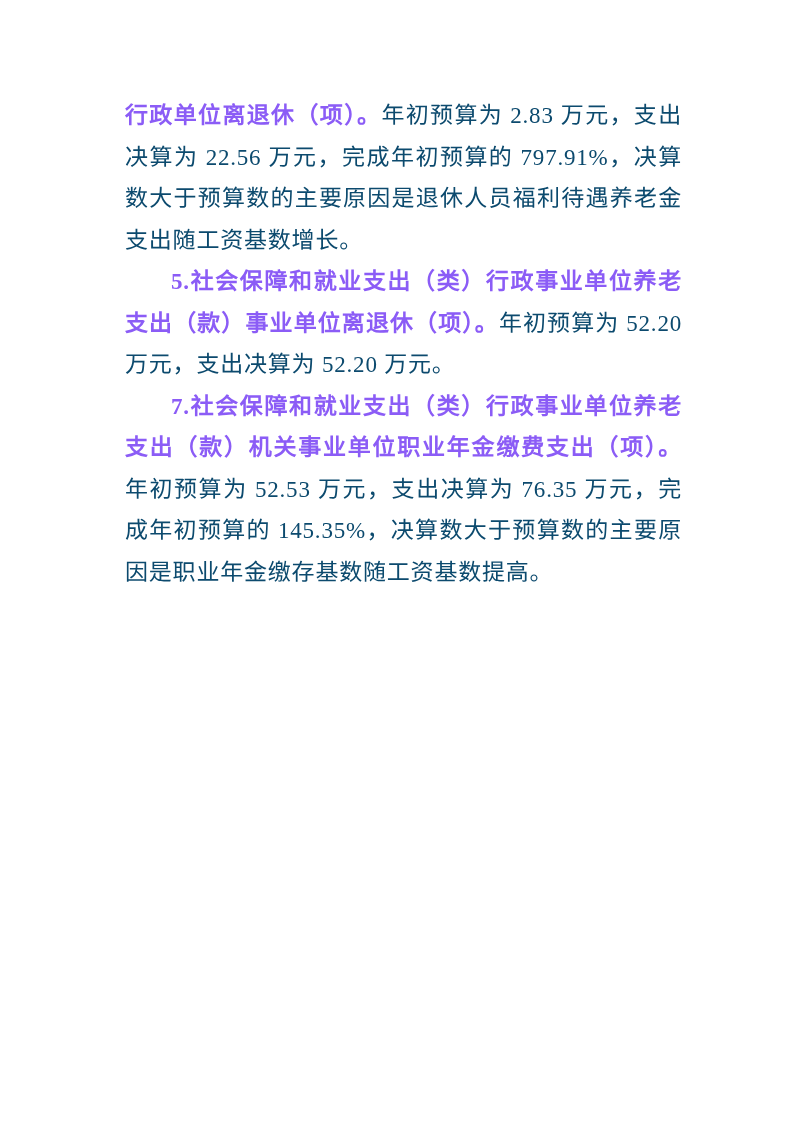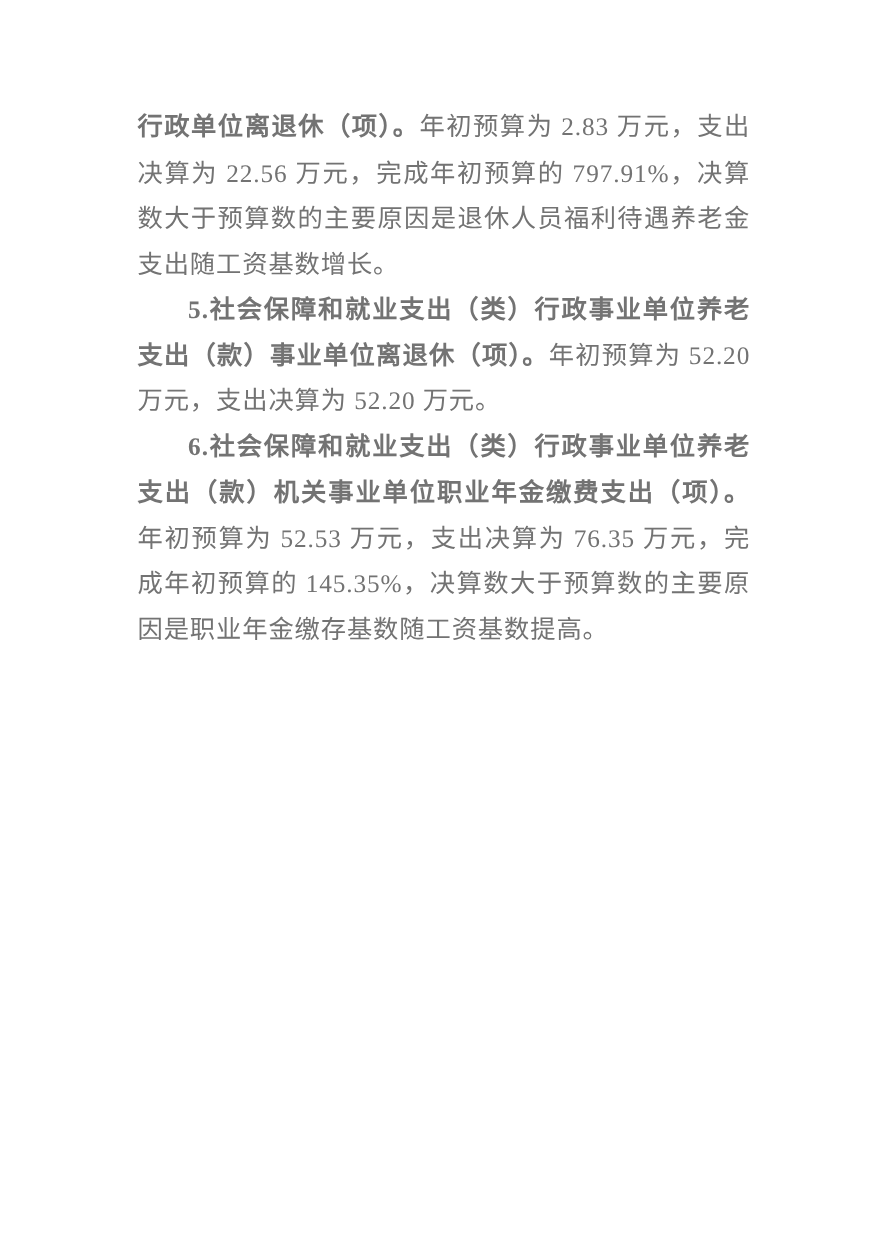--- a/index.html
+++ b/index.html
@@ -28,36 +28,36 @@
   }
   .para {
     margin: 0;
     padding: 0;
   }
   .para.indent {
     text-indent: 2em;
   }
   .heading {
     font-weight: 700;
-    color: #737373;
+    color: #8b5cf6;
   }
   .body-text {
     font-weight: 400;
-    color: #737373;
+    color: #0c4a6e;
   }
 </style>
 </head>
 <body>
 
 <div class="page">
   <div class="content">
 
     <p class="para"><span class="heading">行政单位离退休（项）。</span><span class="body-text">年初预算为 2.83 万元，支出决算为 22.56 万元，完成年初预算的 797.91%，决算数大于预算数的主要原因是退休人员福利待遇养老金支出随工资基数增长。</span></p>
 
     <p class="para indent"><span class="heading">5.社会保障和就业支出（类）行政事业单位养老支出（款）事业单位离退休（项）。</span><span class="body-text">年初预算为 52.20 万元，支出决算为 52.20 万元。</span></p>
 
 
-    <p class="para indent"><span class="heading">6.社会保障和就业支出（类）行政事业单位养老支出（款）机关事业单位职业年金缴费支出（项）。</span><span class="body-text">年初预算为 52.53 万元，支出决算为 76.35 万元，完成年初预算的 145.35%，决算数大于预算数的主要原因是职业年金缴存基数随工资基数提高。</span></p>
+    <p class="para indent"><span class="heading">7.社会保障和就业支出（类）行政事业单位养老支出（款）机关事业单位职业年金缴费支出（项）。</span><span class="body-text">年初预算为 52.53 万元，支出决算为 76.35 万元，完成年初预算的 145.35%，决算数大于预算数的主要原因是职业年金缴存基数随工资基数提高。</span></p>
 
 
 
   </div>
 </div>
 
 </body></html>

